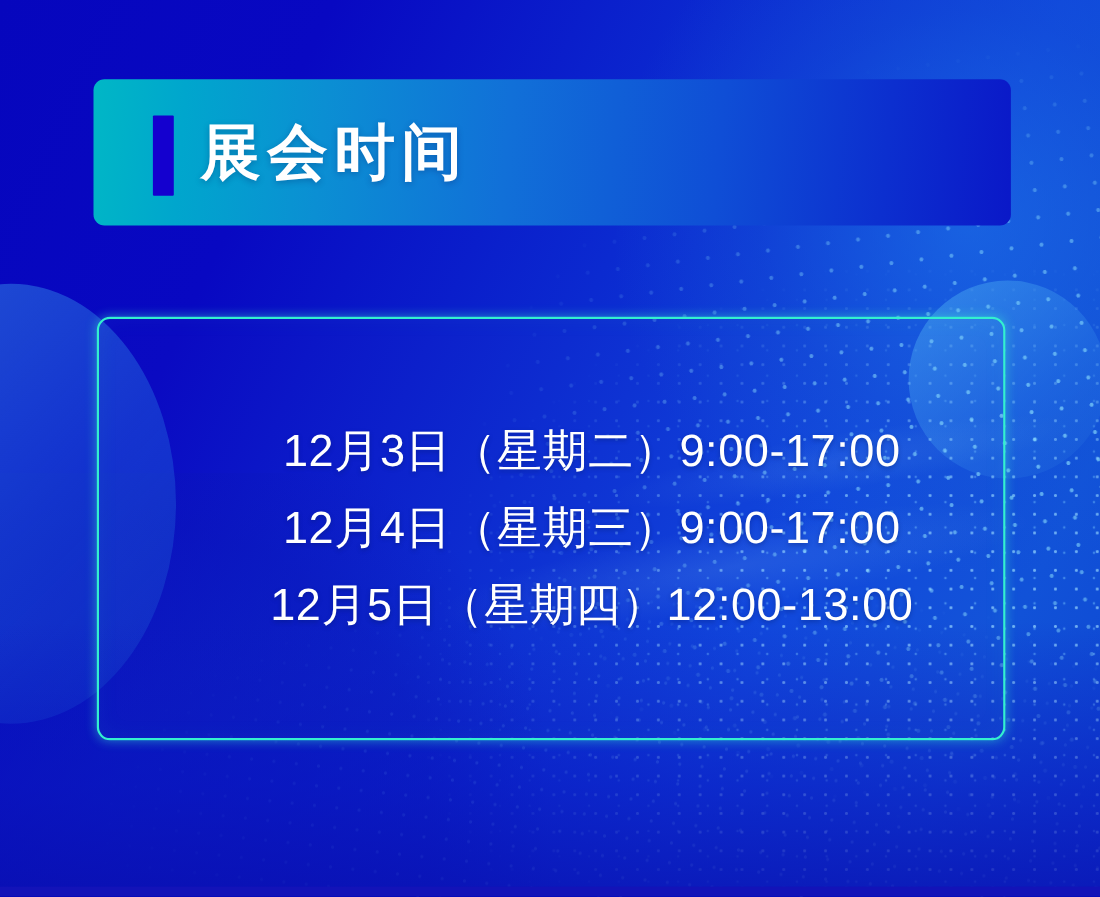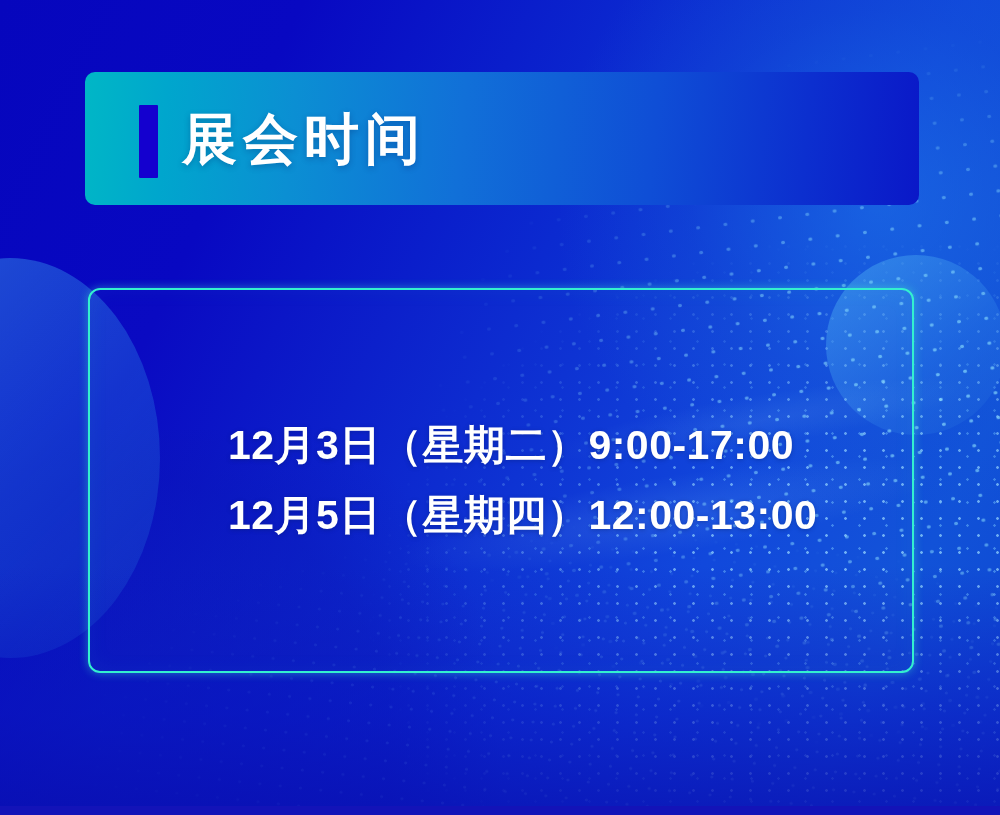--- a/index.html
+++ b/index.html
@@ -9,20 +9,21 @@
     overflow:hidden;
     background:#0505b9;
     font-family:"Liberation Sans","DejaVu Sans",sans-serif;
   }
 
   #poster {
     position:relative;
     width:1000px; height:815px;
     overflow:hidden;
     background:#0505b9;
+    text-align:center;
   }
 
   
   .bg-base {
     position:absolute; inset:0;
     background:
       linear-gradient(115deg,
         #0606bd 0%,
         #0808c2 22%,
         #0b2ad0 48%,
@@ -170,21 +171,21 @@
     position:absolute;
     left:228px; top:288px; width:620px; height:385px;
     display:flex;
     flex-direction:column;
     justify-content:center;
     gap:27px;
   }
   .schedule-line {
     color:#ffffff;
     font-size:41px;
-    font-weight:700;
+    font-weight:400;
     line-height:1.05;
     white-space:nowrap;
     letter-spacing:0.5px;
     text-shadow:0 1px 4px rgba(0,25,95,0.35);
   }
 </style>
 </head>
 <body>
 
 <div id="poster">
@@ -206,16 +207,17 @@
 
   <div class="banner">
     <div class="banner-accent"></div>
     <div class="banner-title">展会时间</div>
   </div>
 
   <div class="content-box"></div>
 
   <div class="schedule">
     <div class="schedule-line">12月3日（星期二）9:00-17:00</div>
+    <div class="schedule-line">12月4日（星期三）9:00-17:00</div>
     <div class="schedule-line">12月5日（星期四）12:00-13:00</div>
   </div>
 
 </div>
 
 </body></html>

